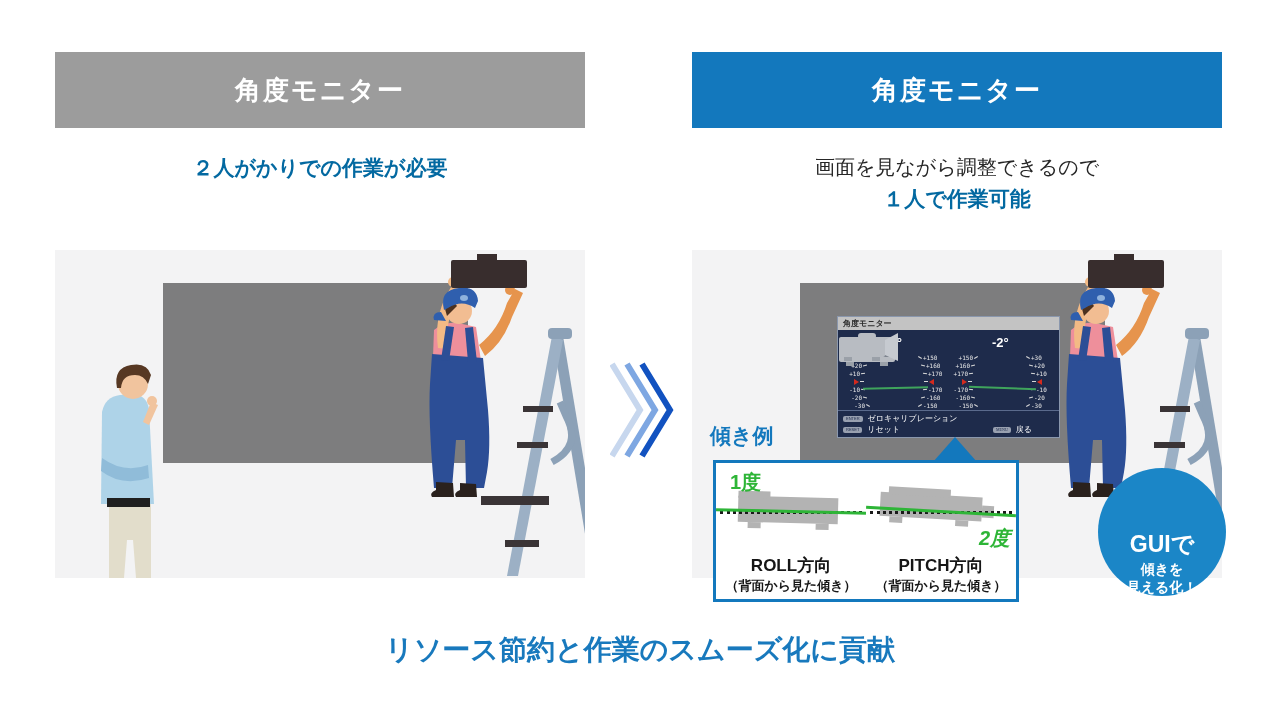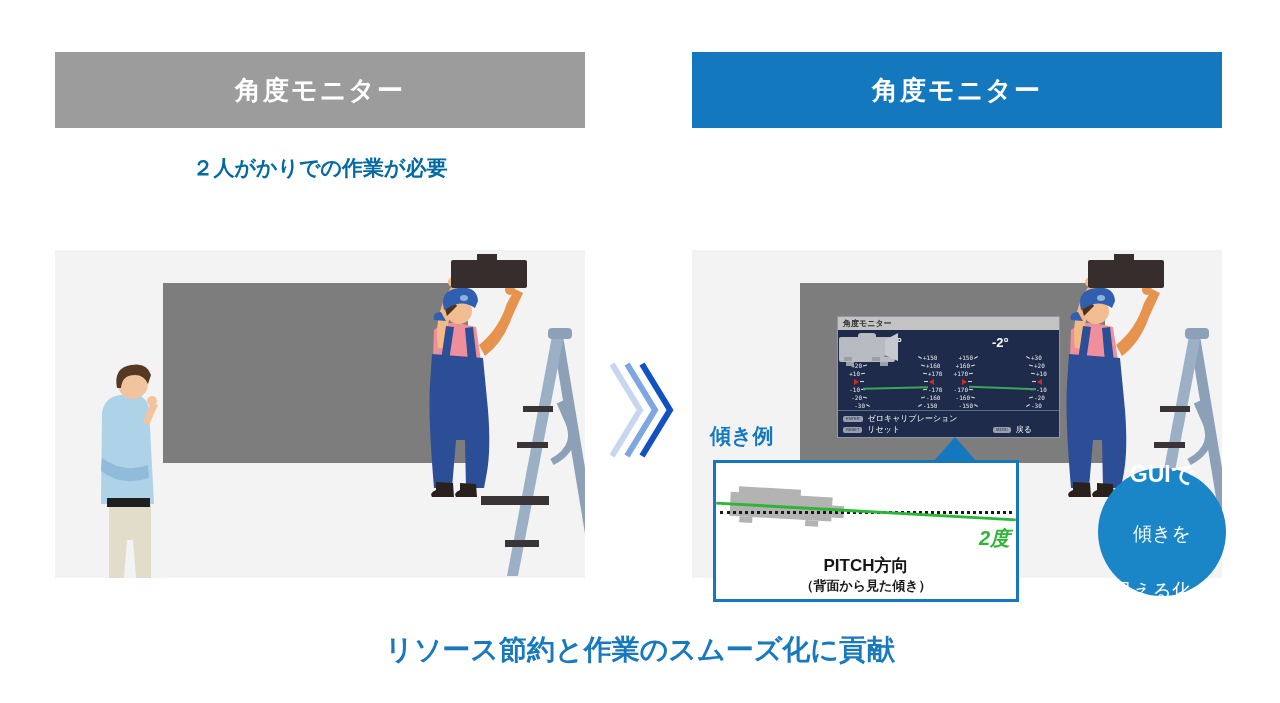--- a/index.html
+++ b/index.html
@@ -81,23 +81,23 @@
   .dev-pitch{left:10px;top:24px;transform:rotate(3.2deg);}
   .ex-dotted{position:absolute;left:4px;right:4px;top:48px;border-top:3px dotted #1a1a1a;z-index:2;}
   .ex-green{position:absolute;left:0;right:0;top:47px;height:3px;background:var(--example-green);z-index:2;}
   .ex-green.roll{transform:rotate(1.4deg);} .ex-green.pitch{transform:rotate(3.2deg);}
   .ex-title{position:absolute;left:0;right:0;bottom:22px;font-size:17px;font-weight:800;color:#161616;}
   .ex-caption{position:absolute;left:0;right:0;bottom:4px;font-size:13px;font-weight:600;color:#161616;}
 
   
   .badge{position:absolute;left:1098px;top:468px;width:128px;height:128px;border-radius:50%;
     background:var(--badge-blue);color:#fff;display:flex;flex-direction:column;
-    align-items:center;justify-content:center;z-index:6;text-align:center;line-height:1.3;}
+    align-items:center;justify-content:flex-end;z-index:6;text-align:center;line-height:1.3;}
   .badge-l1{font-size:23px;font-weight:800;}
-  .badge-l2,.badge-l3{font-size:19px;font-weight:400;margin-top:32px;}
+  .badge-l2,.badge-l3{font-size:14px;font-weight:700;}
 
   
   .footer{position:absolute;left:0;top:631px;width:1280px;text-align:center;
     font-size:28px;font-weight:800;color:var(--footer-blue);}
 </style>
 </head>
 <body>
 
 <div class="stage">
 
@@ -105,20 +105,22 @@
     <span>角度モニター</span>
   </div>
   <div class="col-header right">
     <span>角度モニター</span>
   </div>
 
   <div class="col-sub left">
     <div class="sub2">２人がかりでの作業が必要</div>
   </div>
   <div class="col-sub right">
+    <div class="sub1">画面を見ながら調整できるので</div>
+    <div class="sub2">１人で作業可能</div>
   </div>
 
   <div class="illus left">
     <svg width="530" height="328" viewBox="0 0 530 328">
       <defs>
         <g id="worker-ladder">
 
           <path d="M508,86 L548,326 L537,326 L498,90 Z" fill="#8ca1b7"></path>
           <path d="M497,86 L452,326 L463,326 L508,90 Z" fill="#9cb0c5"></path>
           <rect x="493" y="78" width="24" height="11" rx="4" fill="#8ca1b7"></rect>
@@ -340,20 +342,33 @@
     <svg width="530" height="328" viewBox="0 0 530 328" style="z-index:4;pointer-events:none">
       <use href="#worker-ladder"></use>
     </svg>
   </div>
 
   <div class="tilt-label">傾き例</div>
   <div class="callout"></div>
 
   <div class="tilt-box">
     <div class="ex-col">
+      <div class="ex-degree deg-roll">1度</div>
+      <svg class="ex-device dev-roll" width="112" height="42" viewBox="0 0 112 42">
+        <rect x="6" y="6" width="100" height="26" fill="#b3b3b3"></rect>
+        <rect x="6" y="1" width="32" height="7" fill="#b3b3b3"></rect>
+        <rect x="16" y="32" width="13" height="6" fill="#b3b3b3"></rect>
+        <rect x="84" y="32" width="13" height="6" fill="#b3b3b3"></rect>
+      </svg>
+      <div class="ex-dotted"></div>
+      <div class="ex-green roll"></div>
+      <div class="ex-title">ROLL方向</div>
+      <div class="ex-caption">（背面から見た傾き）</div>
+    </div>
+    <div class="ex-col">
       <div class="ex-degree deg-pitch">2度</div>
       <svg class="ex-device dev-pitch" width="122" height="42" viewBox="0 0 122 42">
         <rect x="4" y="8" width="102" height="24" fill="#b3b3b3"></rect>
         <rect x="12" y="2" width="62" height="8" fill="#b3b3b3"></rect>
         <rect x="106" y="16" width="12" height="12" fill="#b3b3b3"></rect>
         <rect x="14" y="32" width="13" height="6" fill="#b3b3b3"></rect>
         <rect x="80" y="32" width="13" height="6" fill="#b3b3b3"></rect>
       </svg>
       <div class="ex-dotted"></div>
       <div class="ex-green pitch"></div>

